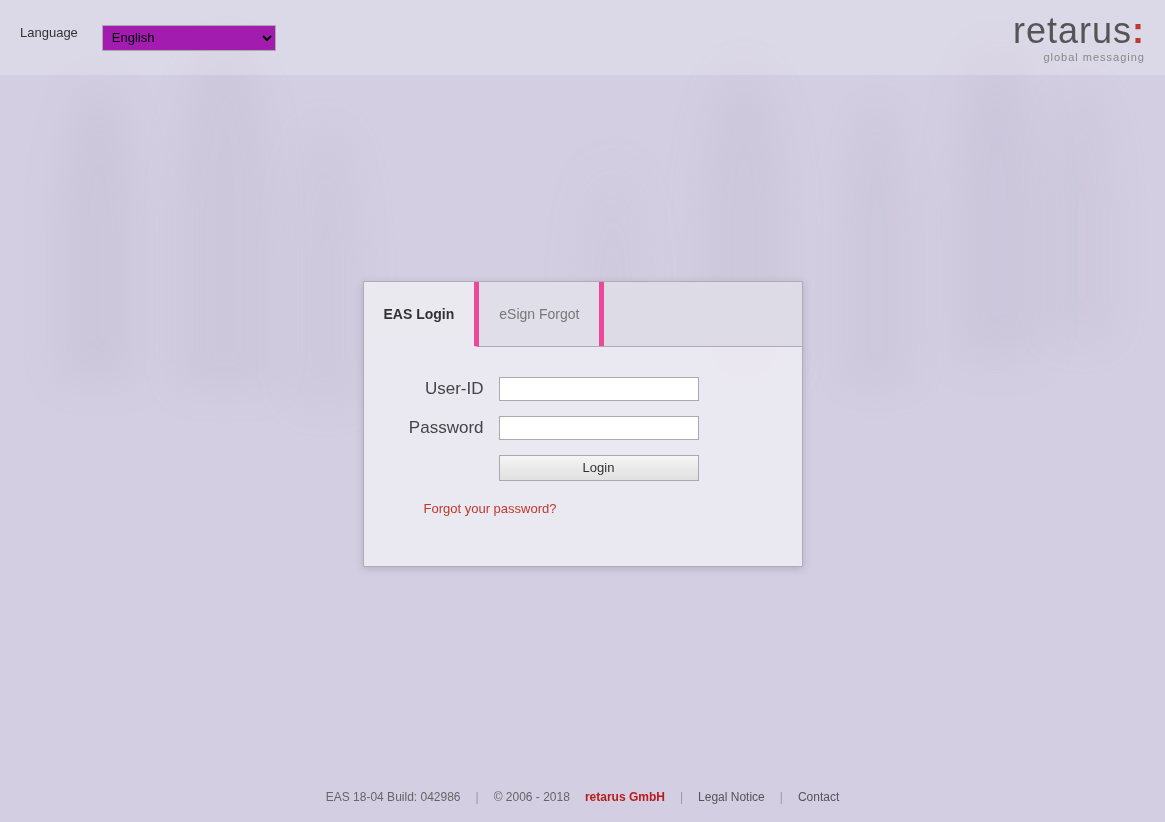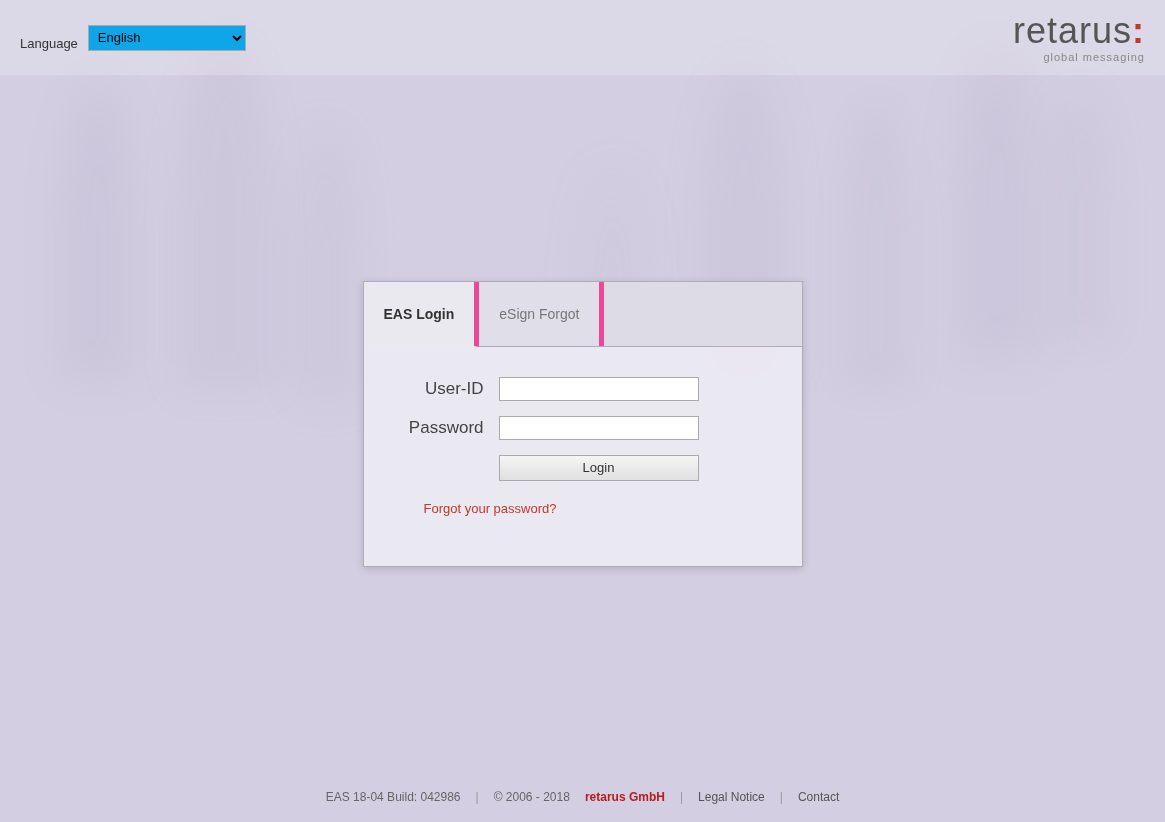--- a/index.html
+++ b/index.html
@@ -45,34 +45,34 @@
       display: flex;
       align-items: center;
       justify-content: space-between;
       padding: 0 20px;
       z-index: 10;
       background: rgba(240, 238, 245, 0.3);
     }
 
     .language-section {
       display: flex;
-      align-items: flex-end;
-      gap: 10px;
+      align-items: flex-start;
+      gap: 24px;
     }
 
     .language-label {
       color: #333;
       font-size: 13px;
     }
 
     .language-select {
-      width: 158px;
+      width: 174px;
       height: 26px;
       border: 1px solid #aaa;
-      background: #0ea5e9;
+      background: #a21caf;
       font-size: 13px;
       padding: 2px 5px;
       cursor: pointer;
       appearance: auto;
     }
 
     .logo-section {
       display: flex;
       flex-direction: column;
       align-items: flex-end;

